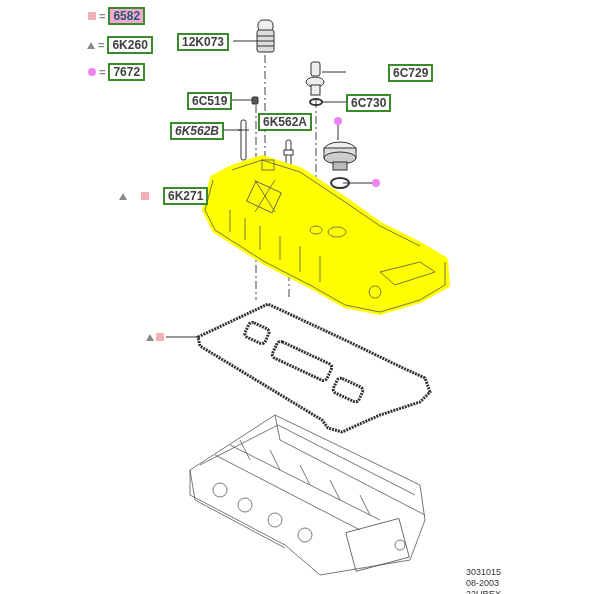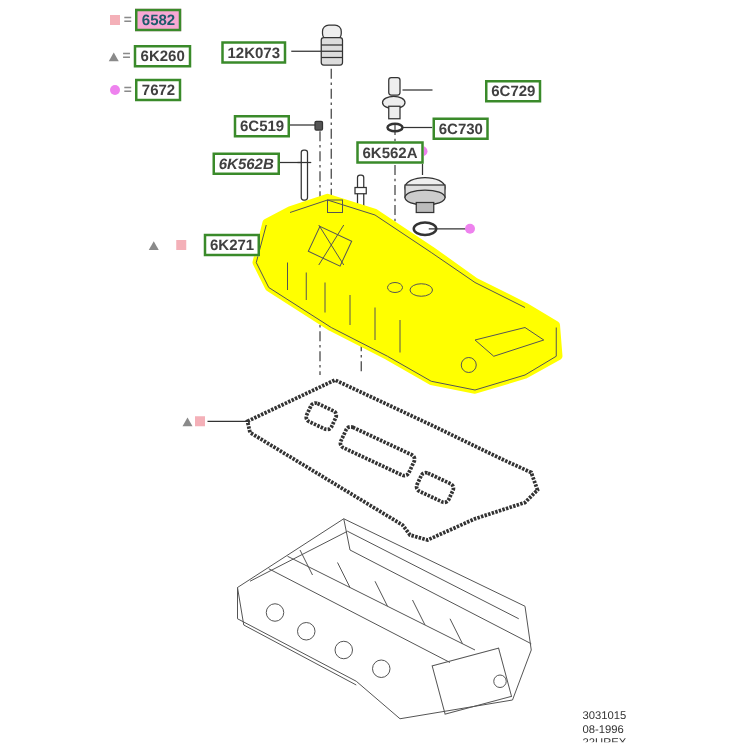--- a/index.html
+++ b/index.html
@@ -146,32 +146,32 @@
   <div class="legend-row" style="left:88px;top:63px;">
     <span class="sym-dot"></span>
     <span class="eq">=</span>
     <span class="callout" style="position:static;">7672</span>
   </div>
 
   <span class="callout" style="left:177px;top:33px;text-align:right;">12K073</span>
   <span class="callout" style="left:367px;top:64px;margin-left:21px;">6C729</span>
   <span class="callout" style="left:346px;top:94px;">6C730</span>
   <span class="callout" style="left:187px;top:92px;text-align:center;">6C519</span>
-  <span class="callout" style="left:285px;top:113px;">6K562A</span>
+  <span class="callout" style="left:258px;top:113px;">6K562A</span>
   <span class="callout" style="left:170px;top:122px;font-style:italic;">6K562B</span>
 
   <div class="legend-row" style="left:119px;top:187px;gap:14px;">
     <span class="sym-tri"></span>
     <span class="sym-square"></span>
     <span class="callout" style="position:static;">6K271</span>
   </div>
 
   <div class="legend-row" style="left:146px;top:333px;gap:2px;">
     <span class="sym-tri"></span>
     <span class="sym-square"></span>
   </div>
 
   <div class="footer-text" style="left:466px;top:567px;">
     <div>3031015</div>
-    <div>08-1996</div>
+    <div>08-2003</div>
     <div style="height:5px;overflow:hidden;">22UREX</div>
   </div>
 </div>
 
 </body></html>

